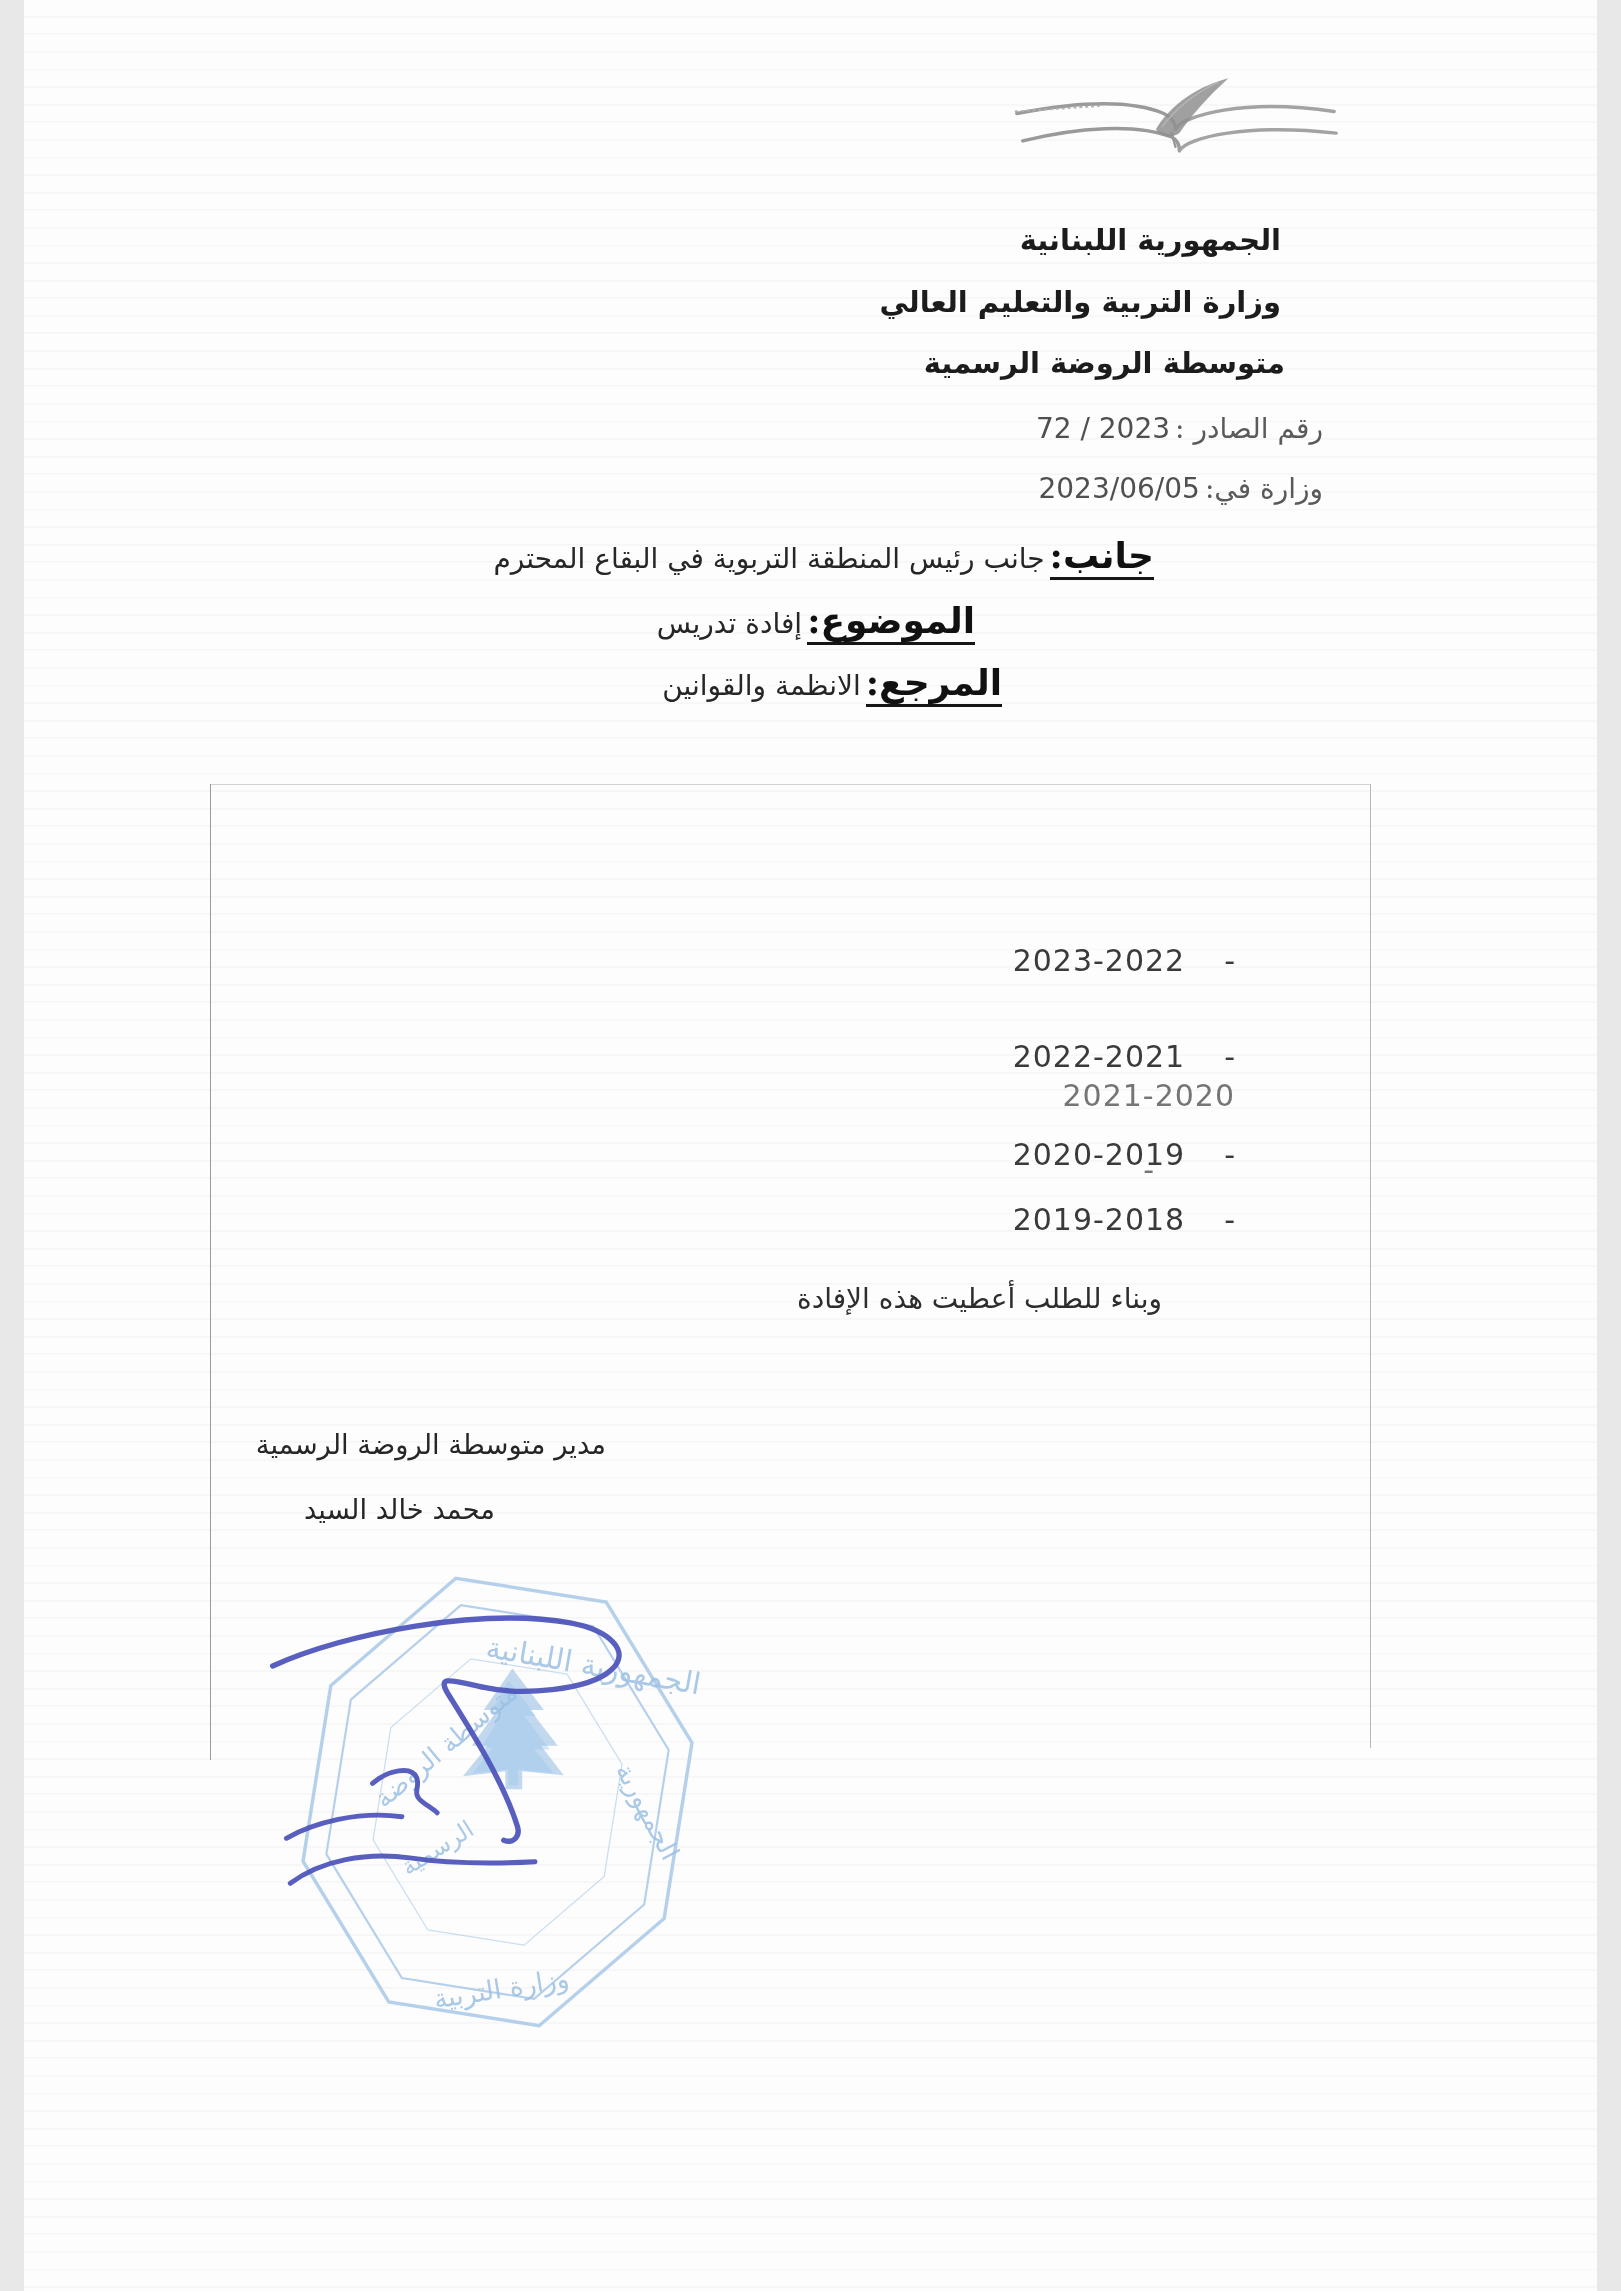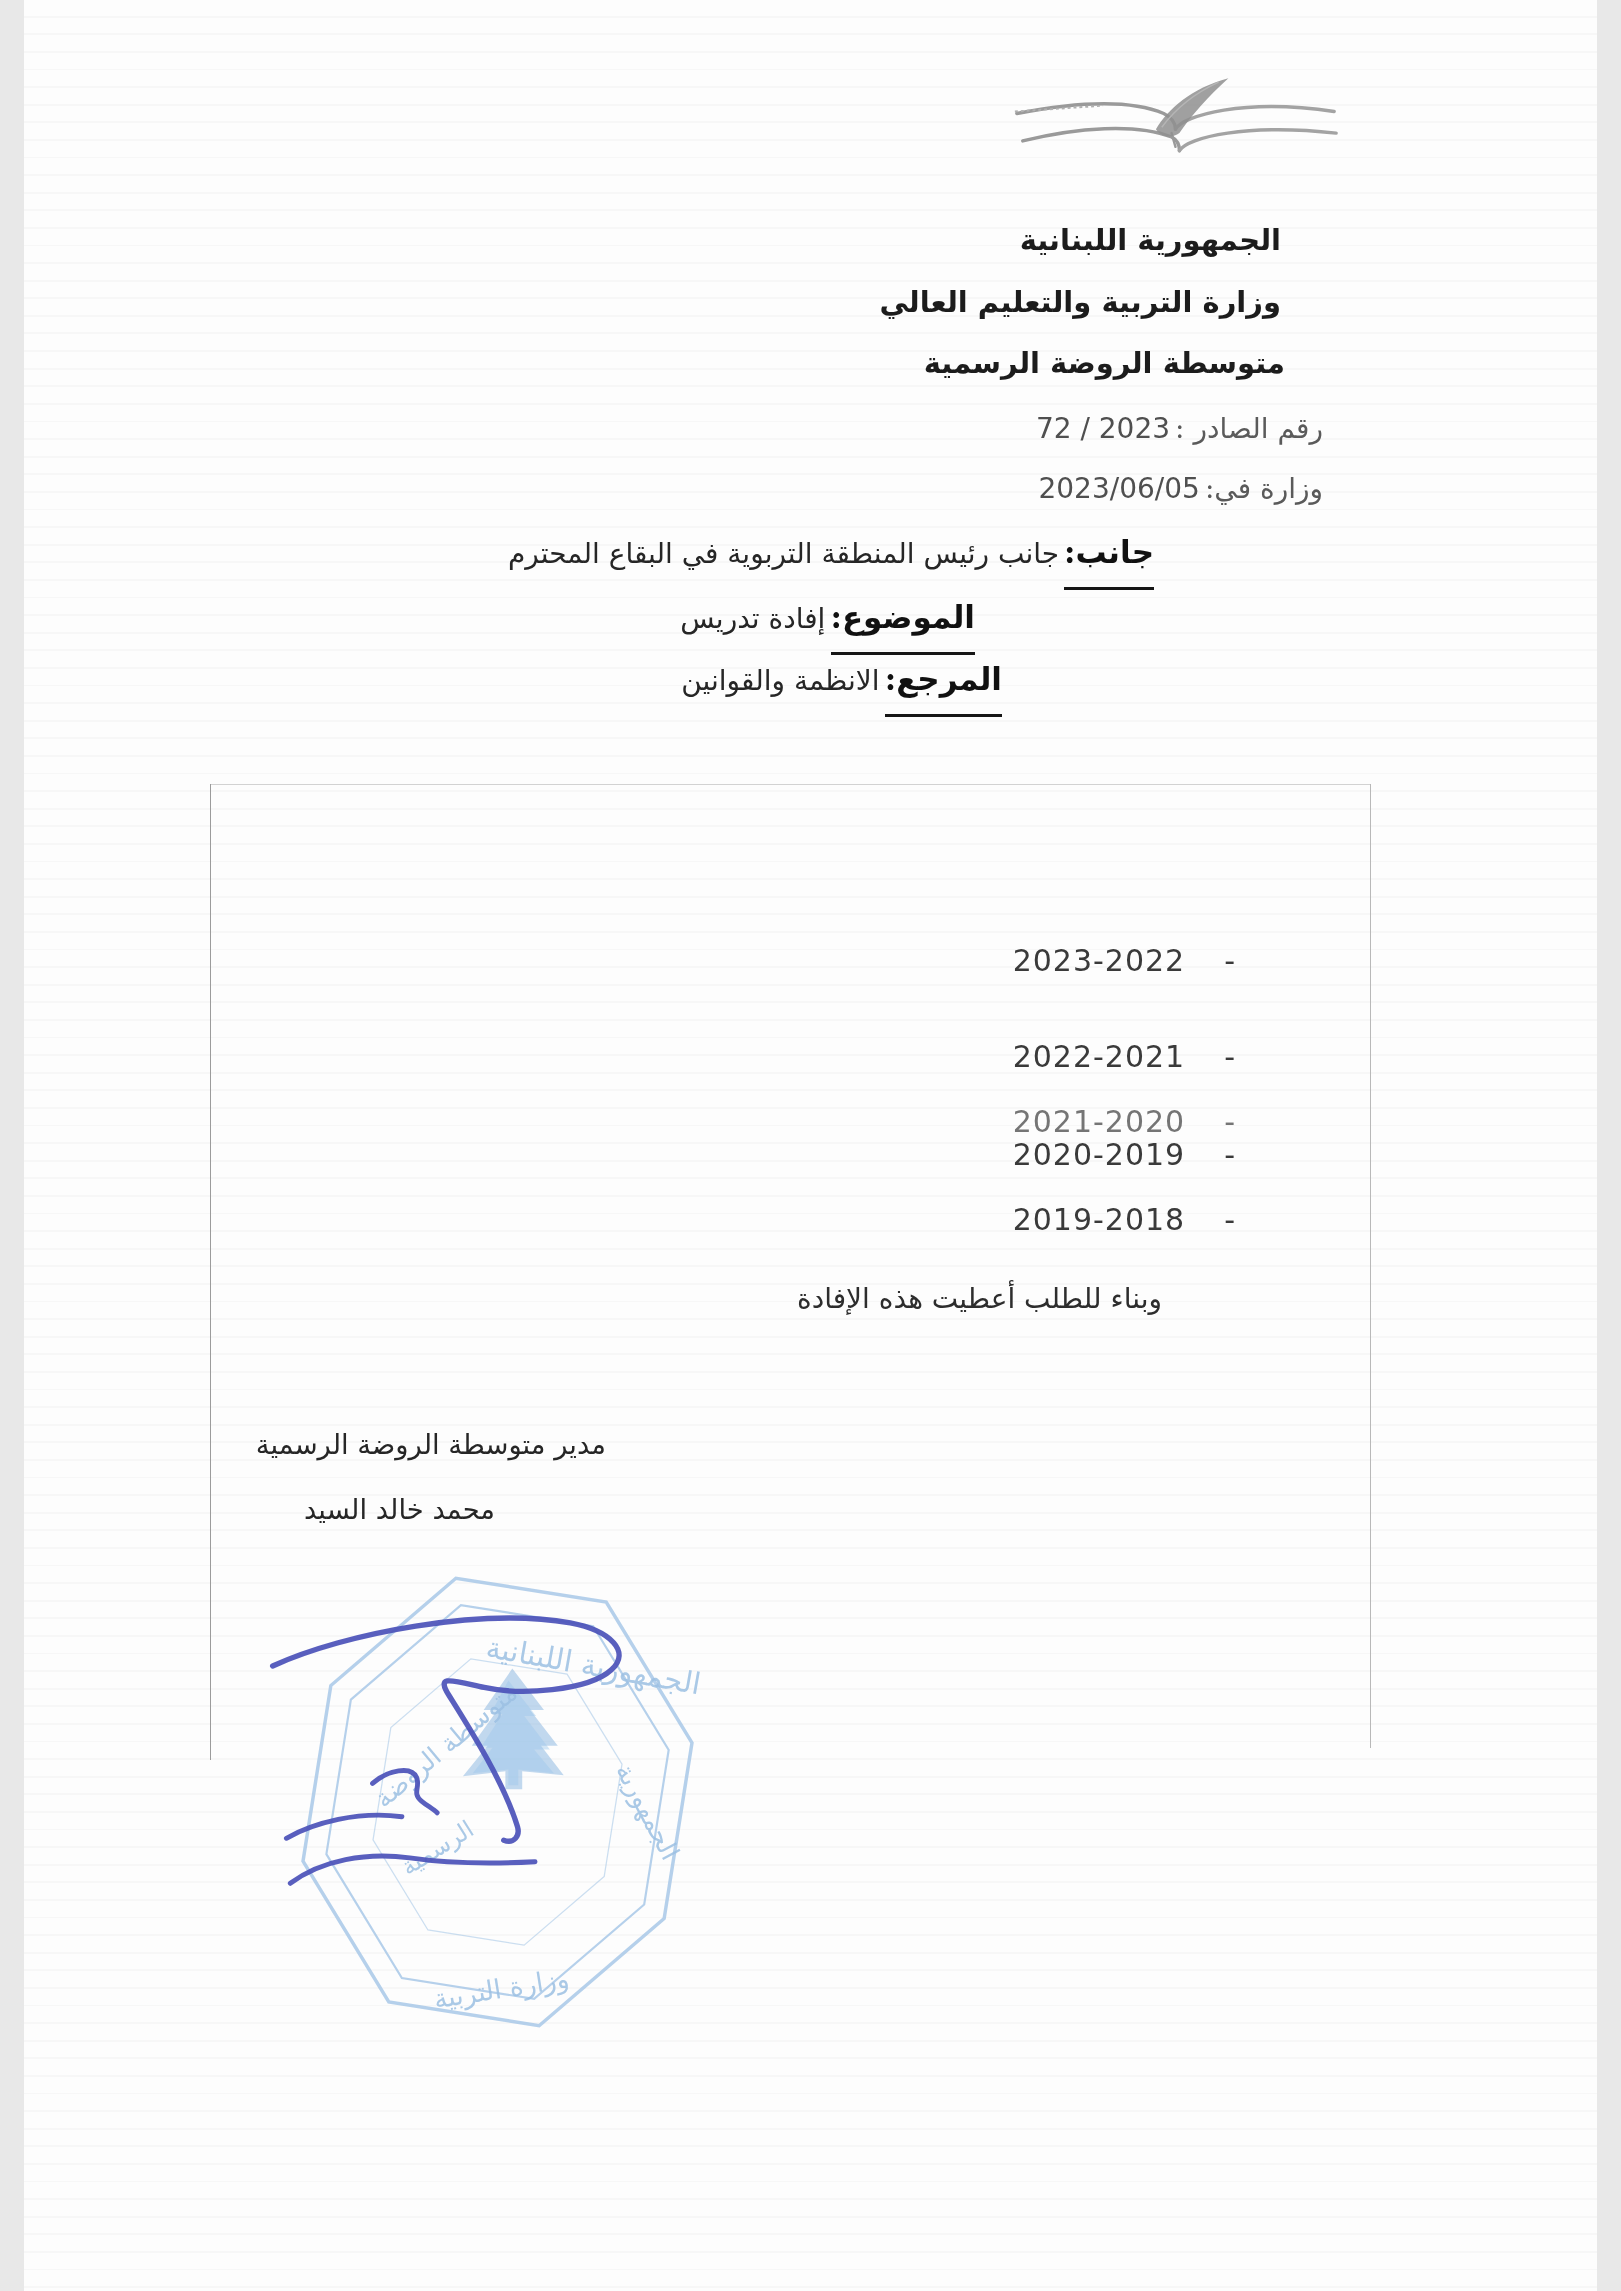--- a/index.html
+++ b/index.html
@@ -13,22 +13,22 @@
     overflow:hidden;
     font-family:"DejaVu Serif","DejaVu Sans",serif;
     color:#222;
   }
   .abs{position:absolute;white-space:nowrap;}
   .rtl{direction:rtl;unicode-bidi:isolate;}
   .hdr{font-weight:700;font-size:29px;color:#1c1c1c;}
   .meta-label{font-size:28px;color:#5a5a5a;margin-top:36px;}
   .latin{font-family:"DejaVu Sans","Liberation Sans",sans-serif;}
   .meta-num{font-size:28px;color:#4f4f4f;letter-spacing:1px;}
-  .lead-label{font-weight:700;font-size:31px;color:#111;
-    border-bottom:3.9px solid #161616;padding-bottom:17px;}
+  .lead-label{font-weight:700;font-size:36px;color:#111;
+    border-bottom:3.9px solid #161616;padding-bottom:1px;}
   .line-txt{font-size:28px;color:#262626;}
   .body-txt{font-size:27.4px;color:#2d2d2d;}
   .body-num{font-size:33px;color:#3c3c3c;letter-spacing:1px;}
   .year-row{position:absolute;display:flex;align-items:center;gap:39px;}
   .year-val{font-size:30px;letter-spacing:1px;color:#3a3a3a;}
   .year-dim .year-val{color:#757575;}
   .year-dash{font-size:30px;color:#3a3a3a;}
   .vline{position:absolute;width:1px;}
   .hline{position:absolute;height:1px;}
   .sig-title{font-size:27.4px;color:#262626;}
@@ -87,21 +87,21 @@
 
 
   <div class="year-row latin" style="right:362px;top:943px;">
     <span class="year-val">2023-2022</span>
     <span class="year-dash">-</span>
   </div>
   <div class="year-row latin" style="right:362px;top:1008px;margin-top:31px;">
     <span class="year-val">2022-2021</span>
     <span class="year-dash">-</span>
   </div>
-  <div class="year-row latin year-dim" style="right:362px;top:1104px;">
+  <div class="year-row latin year-dim" style="right:362px;top:1078px;flex-direction:column;">
     <span class="year-val">2021-2020</span>
     <span class="year-dash" style="color:#757575">-</span>
   </div>
   <div class="year-row latin" style="right:362px;top:1137px;">
     <span class="year-val">2020-2019</span>
     <span class="year-dash">-</span>
   </div>
   <div class="year-row latin" style="right:362px;top:1202px;align-items:center;">
     <span class="year-val">2019-2018</span>
     <span class="year-dash">-</span>

